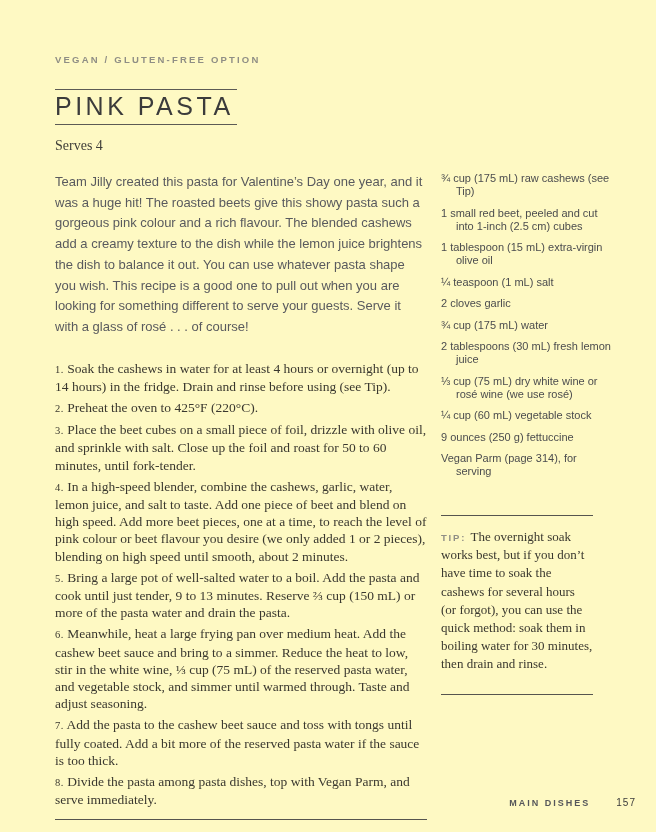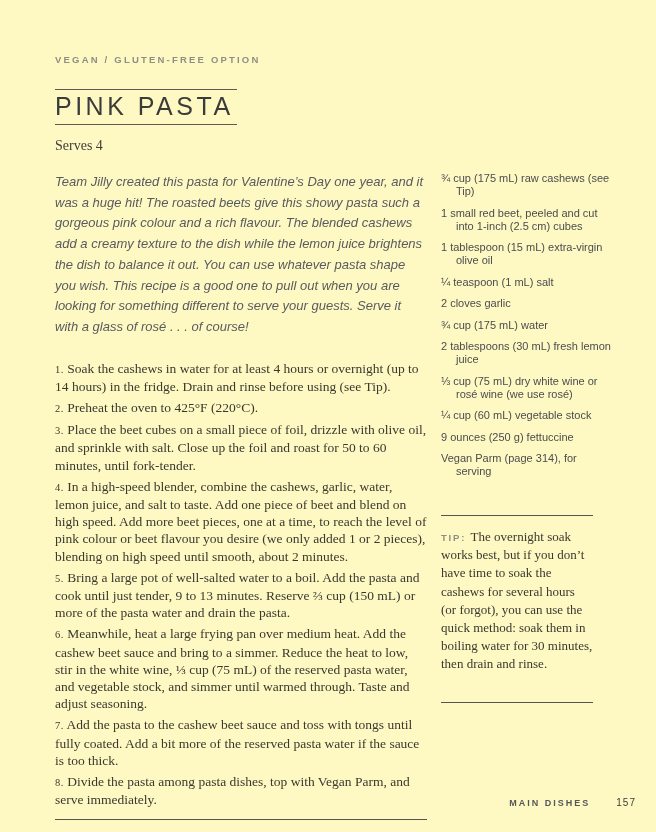--- a/index.html
+++ b/index.html
@@ -35,21 +35,20 @@
     color:#3f3e39;
   }
   .columns { display:flex; margin-top:18px; }
   .col-left  { width:372px; }
   .col-right { width:172px; margin-left:14px; }
 
   .intro {
     font-size:13px; line-height:20.7px;
     color:#595a5e;
     margin-bottom:22px;
-    font-style:italic;
   }
   .step {
     font-family:"Liberation Serif","DejaVu Serif",serif;
     font-size:13.5px; line-height:17.2px;
     color:#3a382f;
     margin-bottom:4px;
   }
   .step-num { font-size:10.5px; letter-spacing:0.5px; }
 
   .gf-rule {
@@ -60,21 +59,21 @@
   .ingredient {
     font-size:11px; line-height:13px;
     color:#4b4c4e;
     margin-bottom:8.5px;
     padding-left:15px; text-indent:-15px;
   }
   .tip-box {
     margin-top:37px;
     border-top:1px solid #56554f;
     border-bottom:1px solid #56554f;
-    padding:11px 0 29px;
+    padding:11px 0 21px;
     width:152px;
   }
   .tip-label {
     font-size:9.5px; font-weight:700; letter-spacing:1.8px;
     color:#8f8e85;
   }
   .tip-text {
     font-family:"Liberation Serif","DejaVu Serif",serif;
     font-size:13px; line-height:16.2px;
     color:#3a382f;

